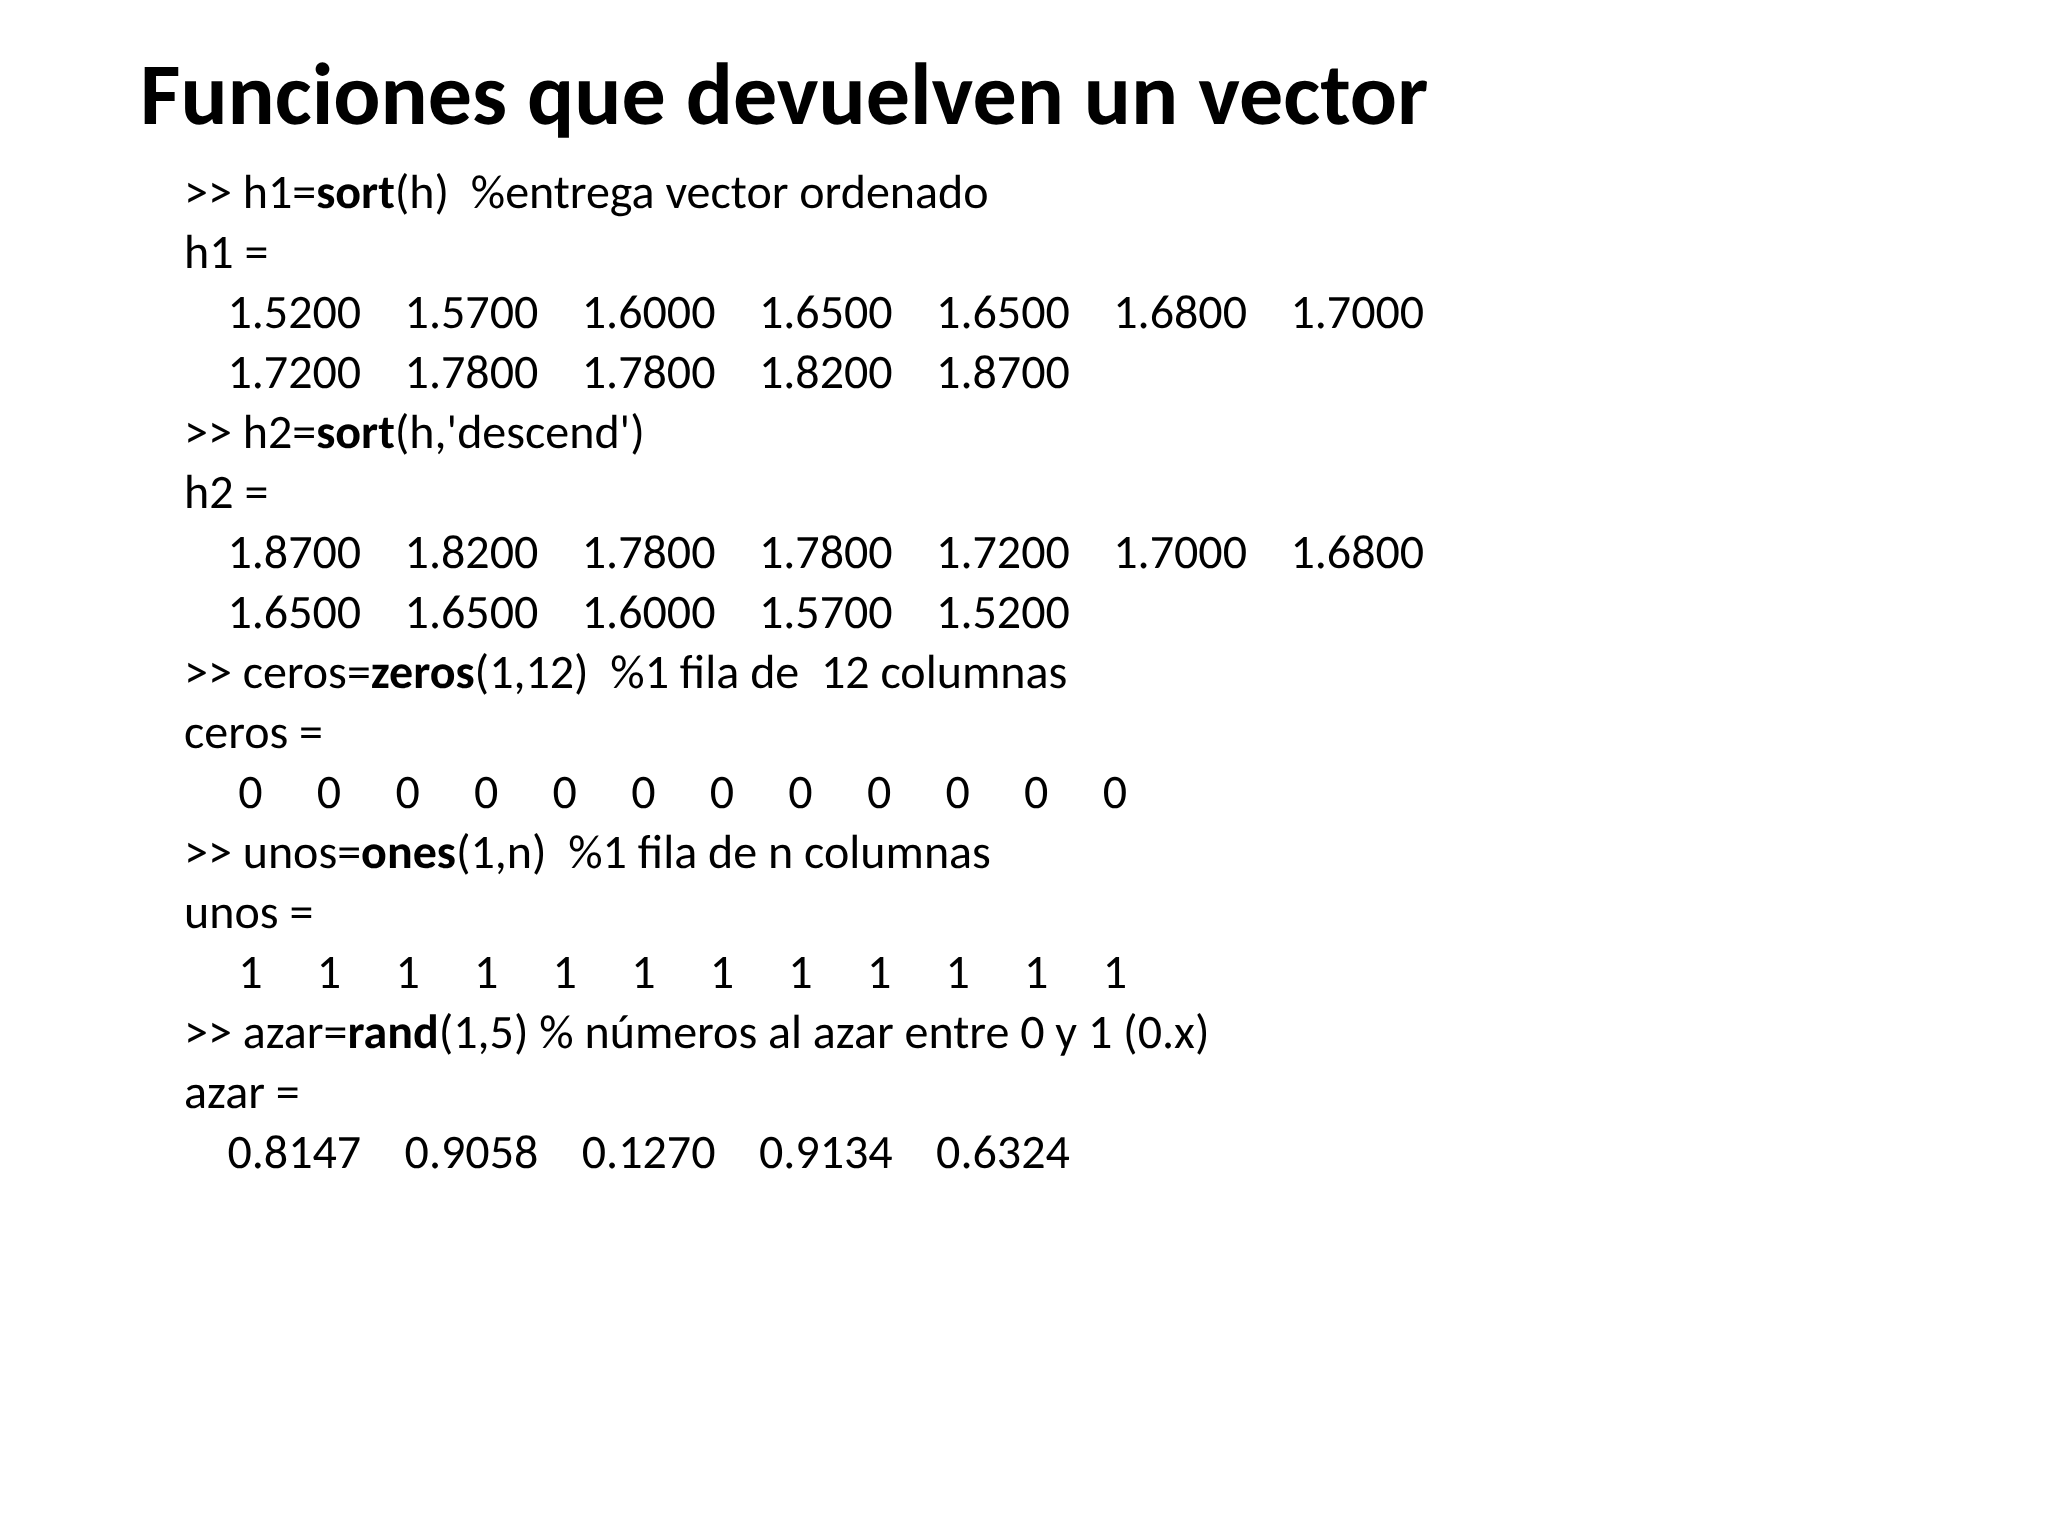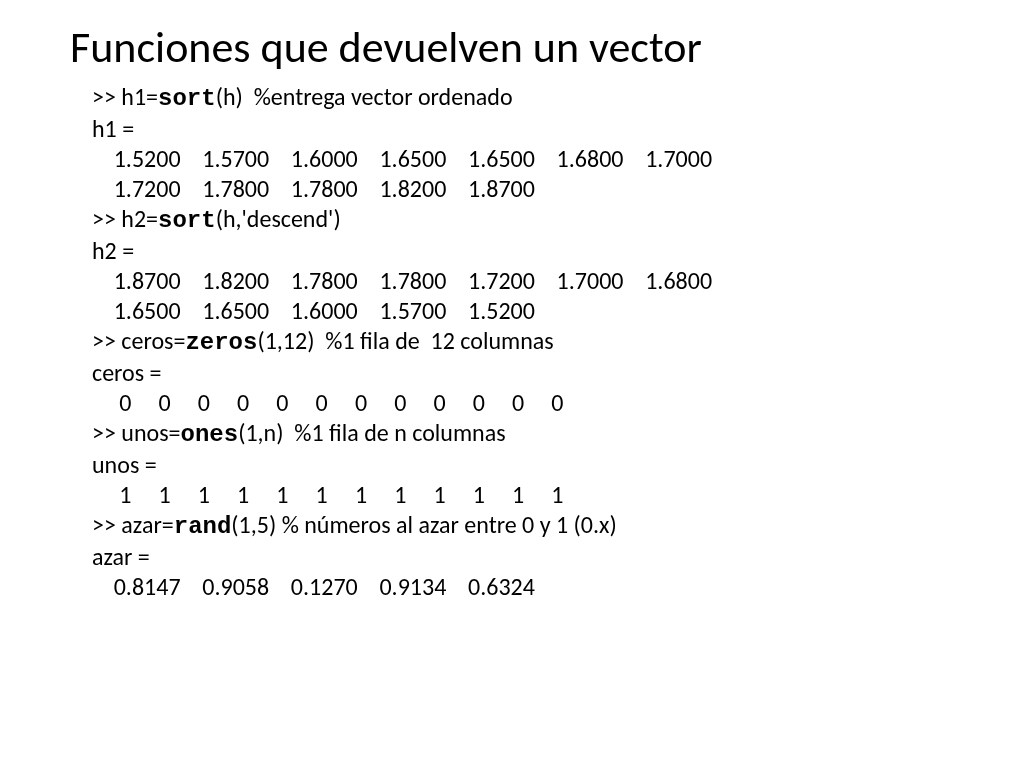--- a/index.html
+++ b/index.html
@@ -11,33 +11,32 @@
     font-family: Calibri, "Segoe UI", Arial, sans-serif;
     color: #000000;
     overflow: hidden;
   }
   .slide {
     padding: 20px 70px 20px 70px;
     box-sizing: border-box;
   }
   .title {
     font-size: 44px;
-    font-weight: 400;
+    font-weight: 700;
     margin: 0 0 8px 0;
     letter-spacing: 0px;
   }
   .content {
     font-size: 24px;
     line-height: 1.25;
     white-space: pre;
     padding-left: 22px;
   }
   .content .bold {
     font-weight: 700;
-    font-family: Liberation Mono, monospace;
   }
 </style>
 </head>
 <body>
 
 <div class="slide">
   <h1 class="title">Funciones que devuelven un vector</h1>
   <div class="content" id="content"><div><span>&gt;&gt; h1=</span><span class="bold">sort</span><span>(h)  %entrega vector ordenado</span></div><div><span>h1 =</span></div><div><span>    1.5200    1.5700    1.6000    1.6500    1.6500    1.6800    1.7000</span></div><div><span>    1.7200    1.7800    1.7800    1.8200    1.8700</span></div><div><span>&gt;&gt; h2=</span><span class="bold">sort</span><span>(h,'descend')</span></div><div><span>h2 =</span></div><div><span>    1.8700    1.8200    1.7800    1.7800    1.7200    1.7000    1.6800</span></div><div><span>    1.6500    1.6500    1.6000    1.5700    1.5200</span></div><div><span>&gt;&gt; ceros=</span><span class="bold">zeros</span><span>(1,12)  %1 fila de  12 columnas</span></div><div><span>ceros =</span></div><div><span>     0     0     0     0     0     0     0     0     0     0     0     0</span></div><div><span>&gt;&gt; unos=</span><span class="bold">ones</span><span>(1,n)  %1 fila de n columnas</span></div><div><span>unos =</span></div><div><span>     1     1     1     1     1     1     1     1     1     1     1     1</span></div><div><span>&gt;&gt; azar=</span><span class="bold">rand</span><span>(1,5) % números al azar entre 0 y 1 (0.x)</span></div><div><span>azar =</span></div><div><span>    0.8147    0.9058    0.1270    0.9134    0.6324</span></div></div>
 </div>
 

